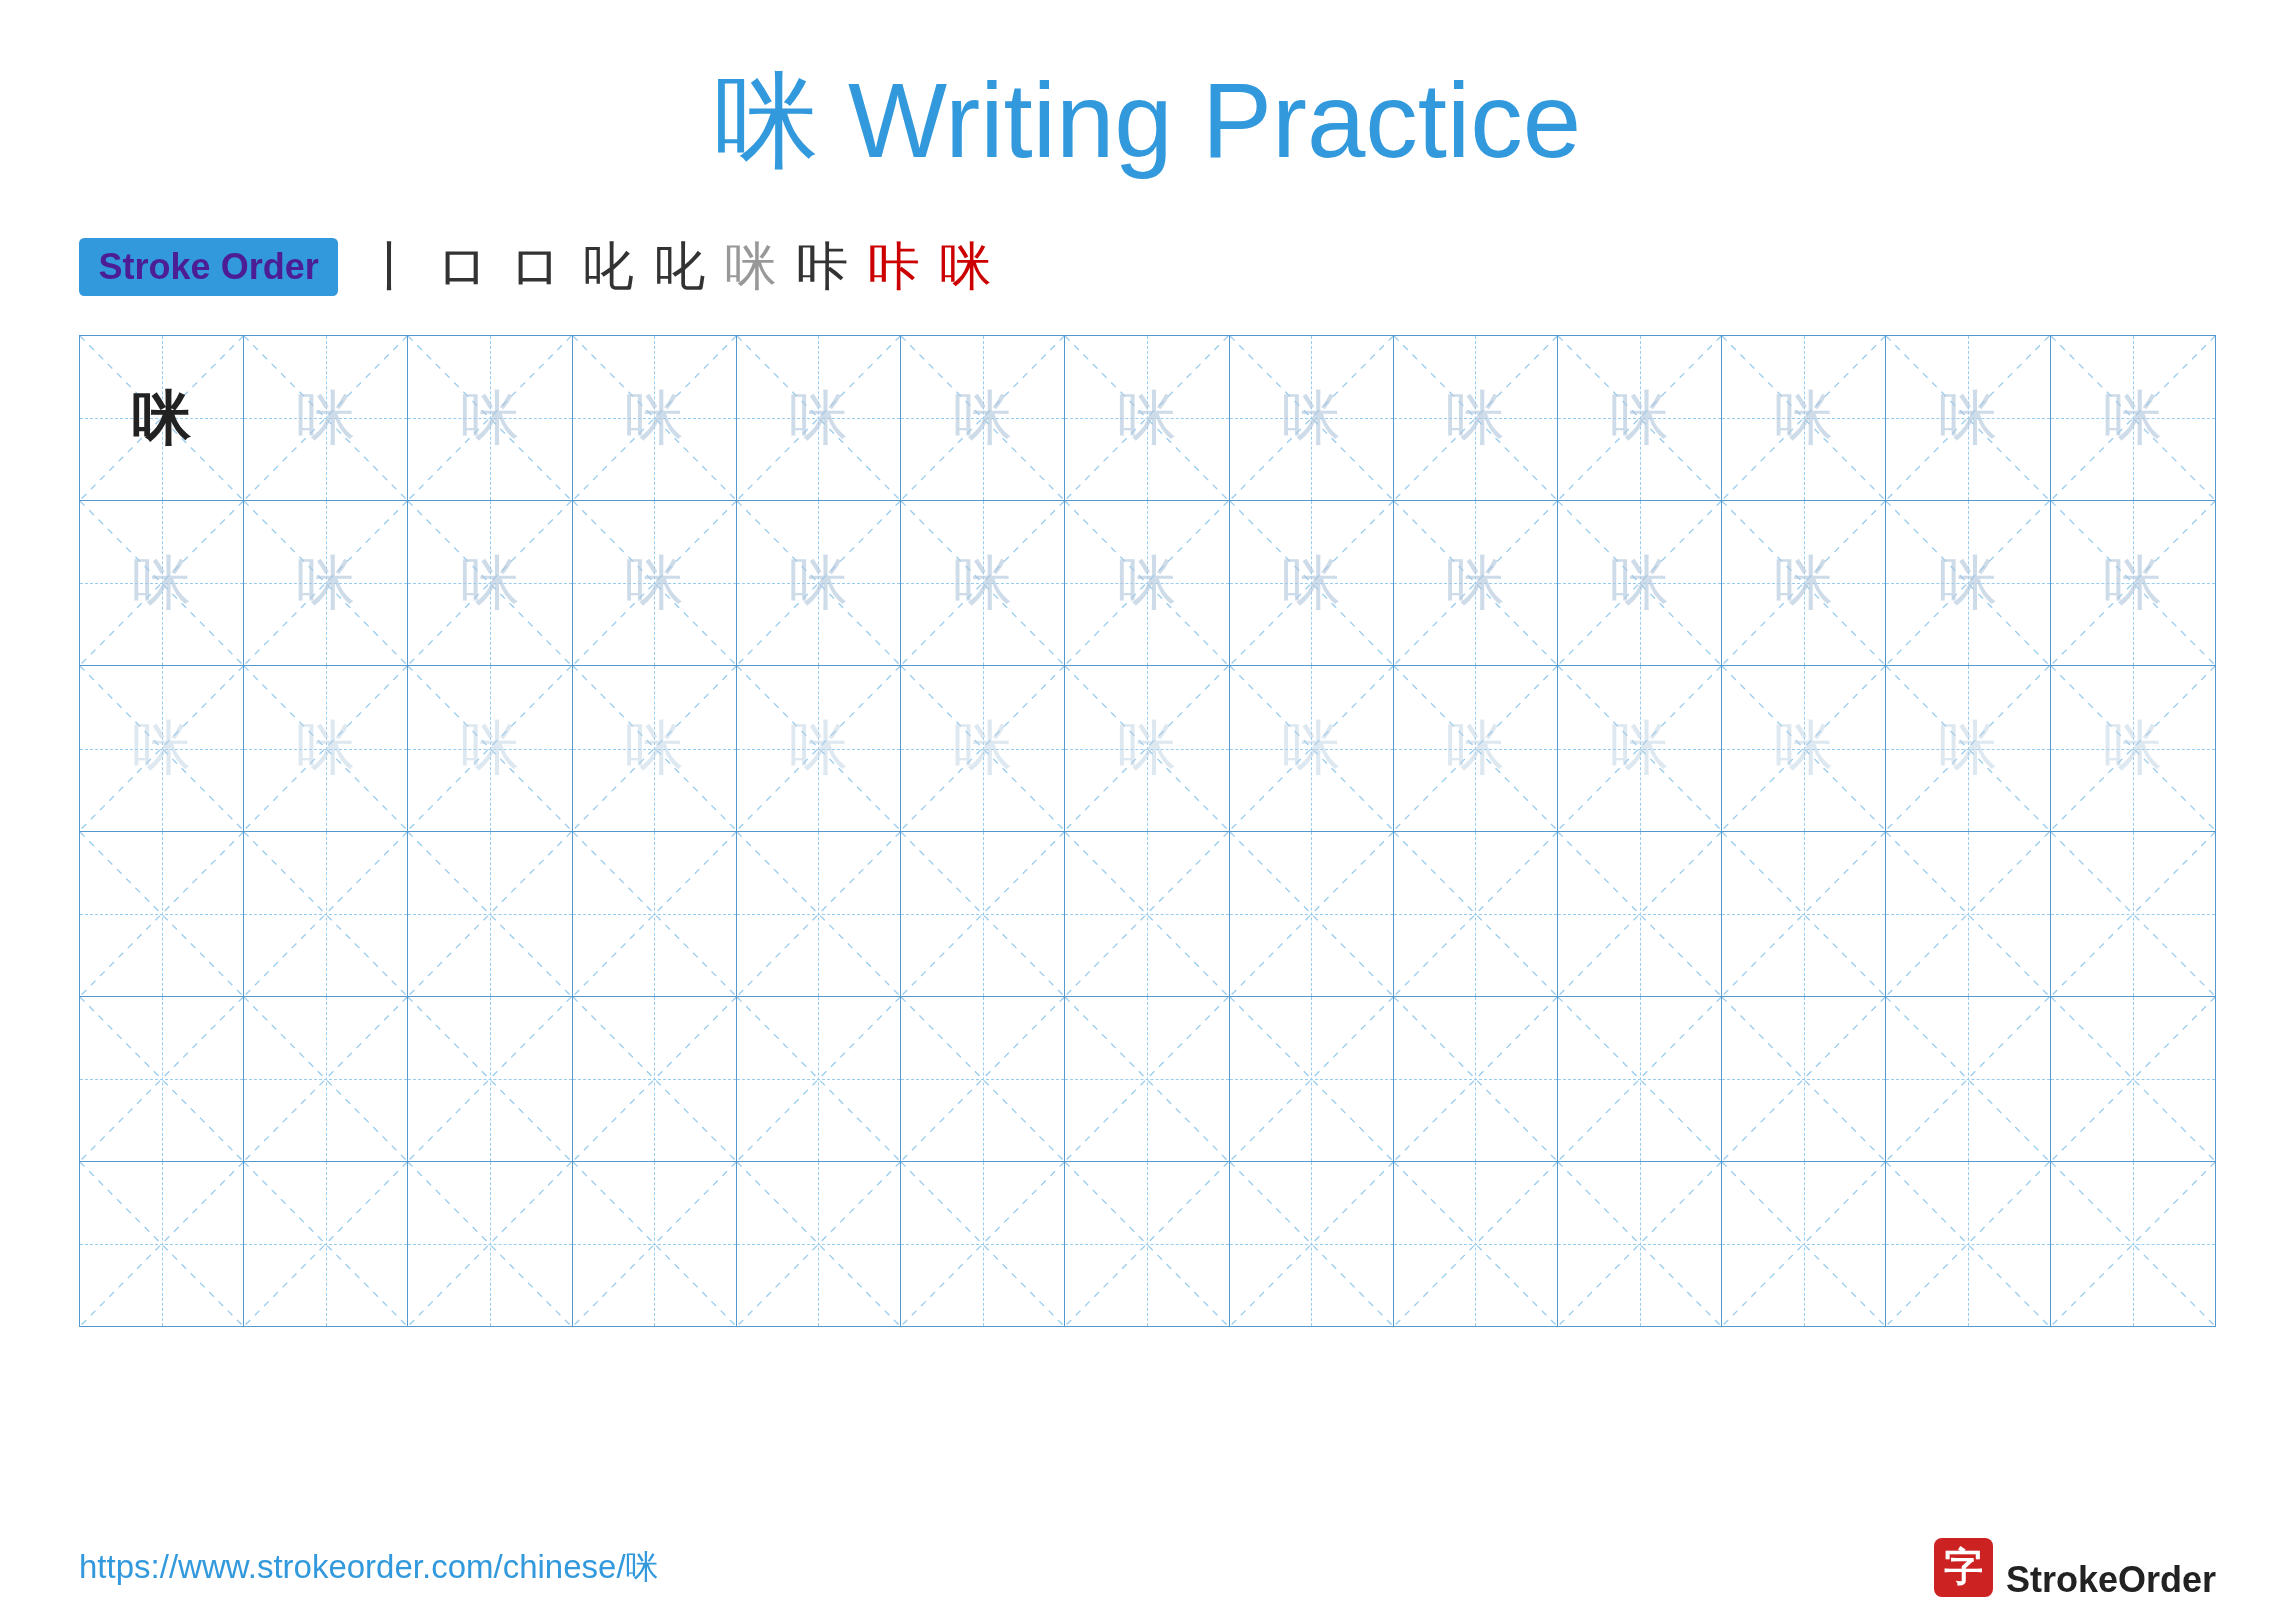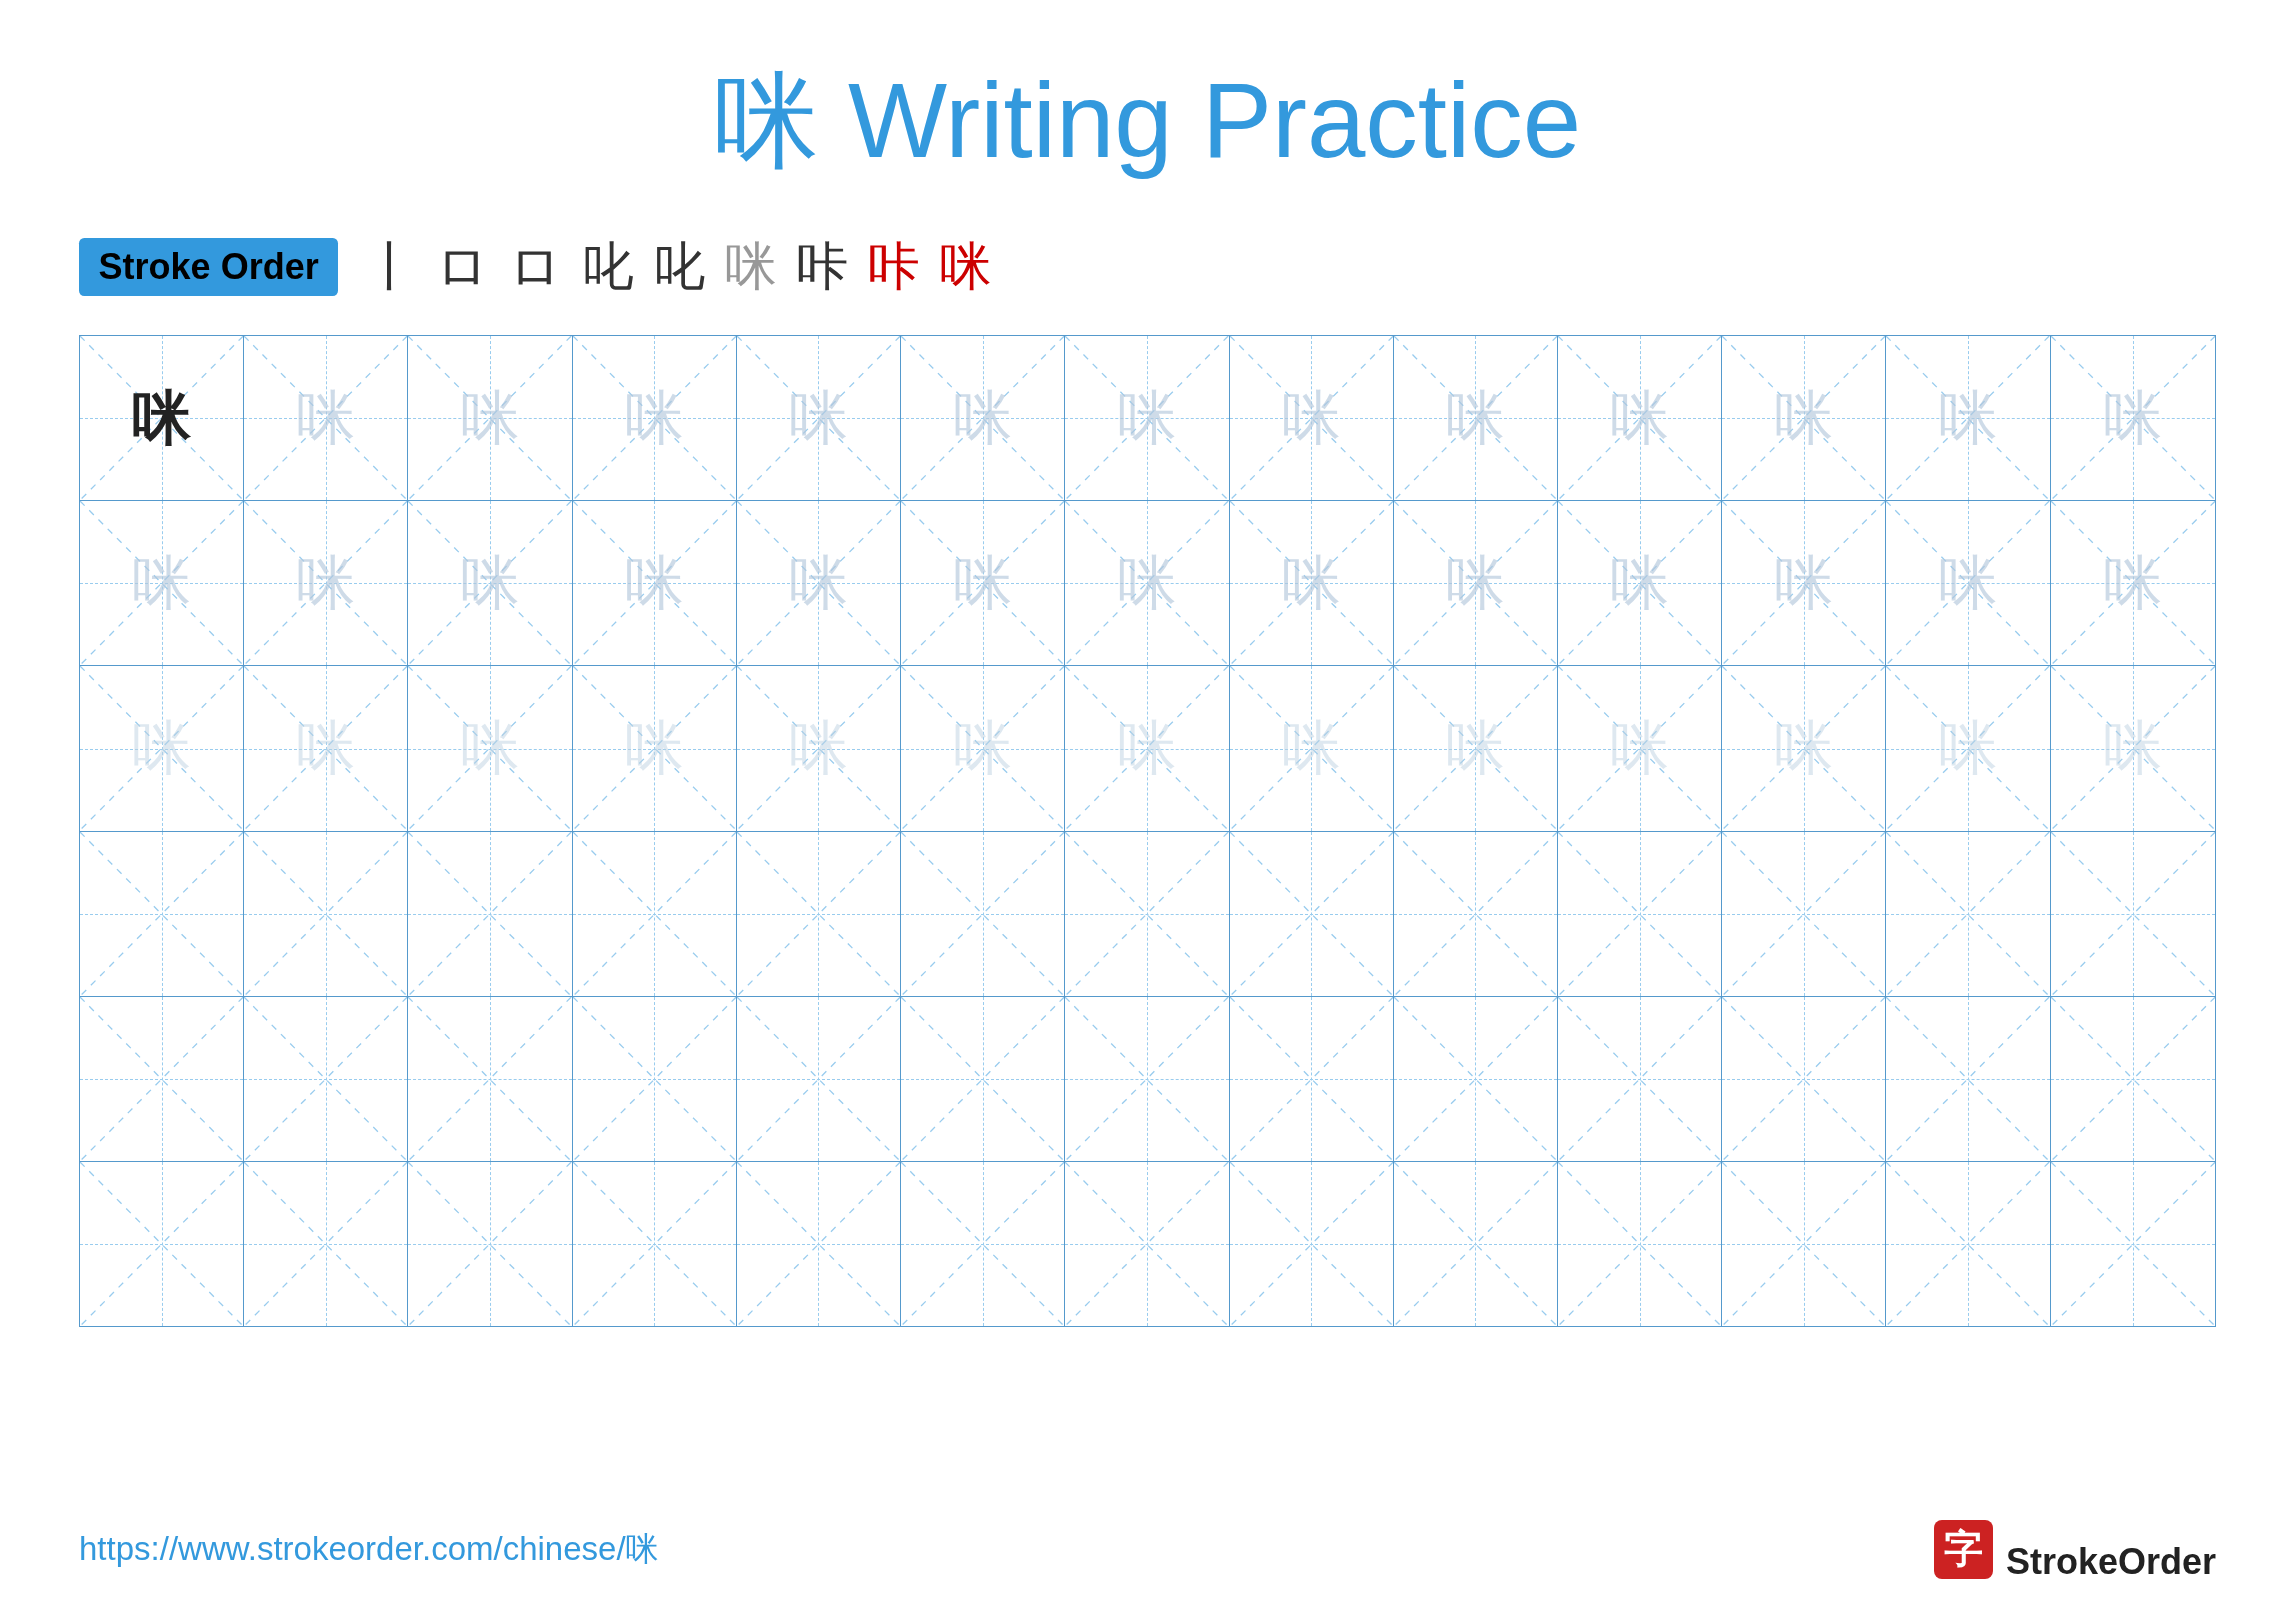--- a/index.html
+++ b/index.html
@@ -36,21 +36,21 @@
 
     
     .stroke-order-row {
       display: flex;
       align-items: center;
       margin-bottom: 33px;
       gap: 0px;
     }
     .stroke-order-badge {
       background: #3399dd;
-      color: #000000;
+      color: #4c1d95;
       font-size: 36px;
       font-weight: bold;
       padding: 7.9px 19.6px;
       border-radius: 5.2px;
       margin-right: 26px;
       white-space: nowrap;
     }
     .stroke-sequence {
       display: flex;
       align-items: center;
@@ -137,21 +137,21 @@
       font-weight: normal;
     }
     .char-lighter {
       color: rgba(190, 210, 225, 0.5);
       font-weight: normal;
     }
 
     
     .footer {
       position: absolute;
-      bottom: 39px;
+      bottom: 21px;
       left: 79px;
       right: 79px;
       display: flex;
       justify-content: space-between;
       align-items: center;
     }
     .footer-url {
       font-size: 33px;
       color: #3399dd;
     }

